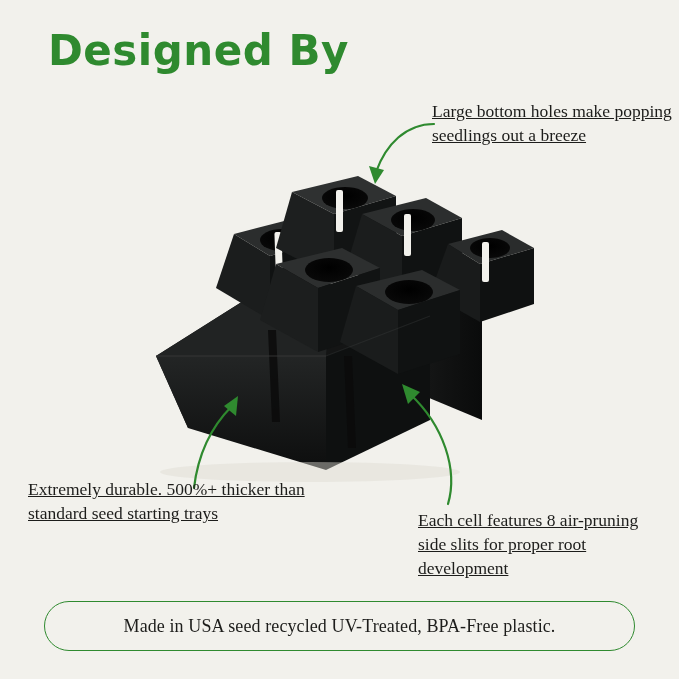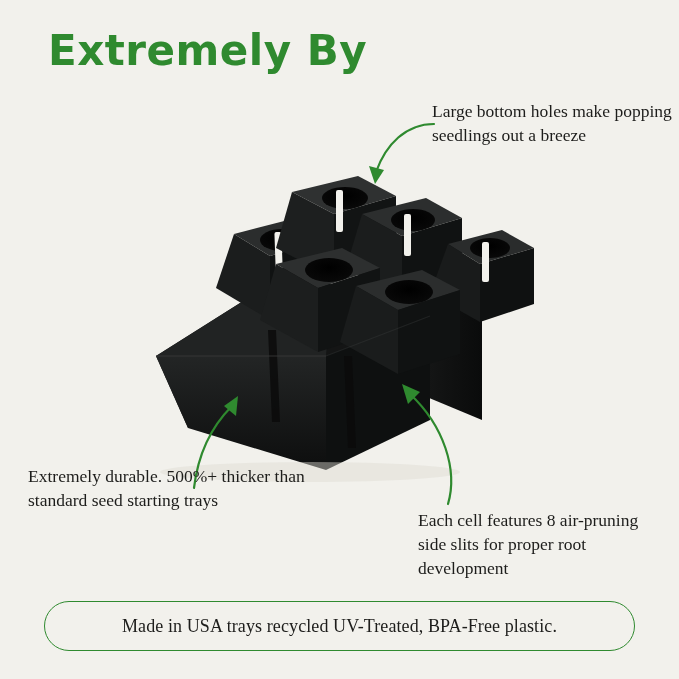--- a/index.html
+++ b/index.html
@@ -36,29 +36,30 @@
   .headline .l1 { display: block; }
   .headline .l2 { display: block; }
 
   
   .callout {
     position: absolute;
     font-family: "Liberation Serif", serif;
     font-size: 17.5px;
     line-height: 1.38;
     color: #1d1d1b;
+    text-decoration: underline;
   }
   #callout-top {
     left: 432px;
     top: 99px;
     width: 240px;
   }
   #callout-left {
     left: 28px;
-    top: 464px;
+    top: 477px;
     width: 280px;
   }
   #callout-right {
     left: 418px;
     top: 508px;
     width: 250px;
   }
 
   
   #bottom-pill {
@@ -106,21 +107,21 @@
     height: 320px;
   }
   #product svg { display: block; }
 </style>
 </head>
 <body>
 
 <div id="page">
 
   <div class="headline">
-    <span class="l1">Extremely By</span>
+    <span class="l1">Designed By</span>
   </div>
 
   <div id="product">
     <svg width="420" height="320" viewBox="0 0 420 320" xmlns="http://www.w3.org/2000/svg">
       <defs>
         <linearGradient id="gFront" x1="0" y1="0" x2="0" y2="1">
           <stop offset="0%" stop-color="#232525"></stop>
           <stop offset="100%" stop-color="#0d0e0e"></stop>
         </linearGradient>
         <linearGradient id="gSide" x1="0" y1="0" x2="1" y2="0">
@@ -215,16 +216,16 @@
   <svg class="arrow-svg" style="left:388px; top:378px; width:90px; height:130px;" viewBox="0 0 90 130">
     <path d="M60 126 C70 92, 56 48, 22 16"></path>
     <polygon points="14,6 32,14, 20,26"></polygon>
   </svg>
 
   <div class="callout" id="callout-top">Large bottom holes make popping seedlings out a breeze</div>
   <div class="callout" id="callout-left">Extremely durable. 500%+ thicker than standard seed starting trays</div>
   <div class="callout" id="callout-right">Each cell features 8 air-pruning  side slits for proper root development</div>
 
   <div id="bottom-pill">
-    <span class="pill-text">Made in USA trays recycled UV-Treated, BPA-Free plastic.</span>
+    <span class="pill-text">Made in USA seed recycled UV-Treated, BPA-Free plastic.</span>
   </div>
 
 </div>
 
 </body></html>

